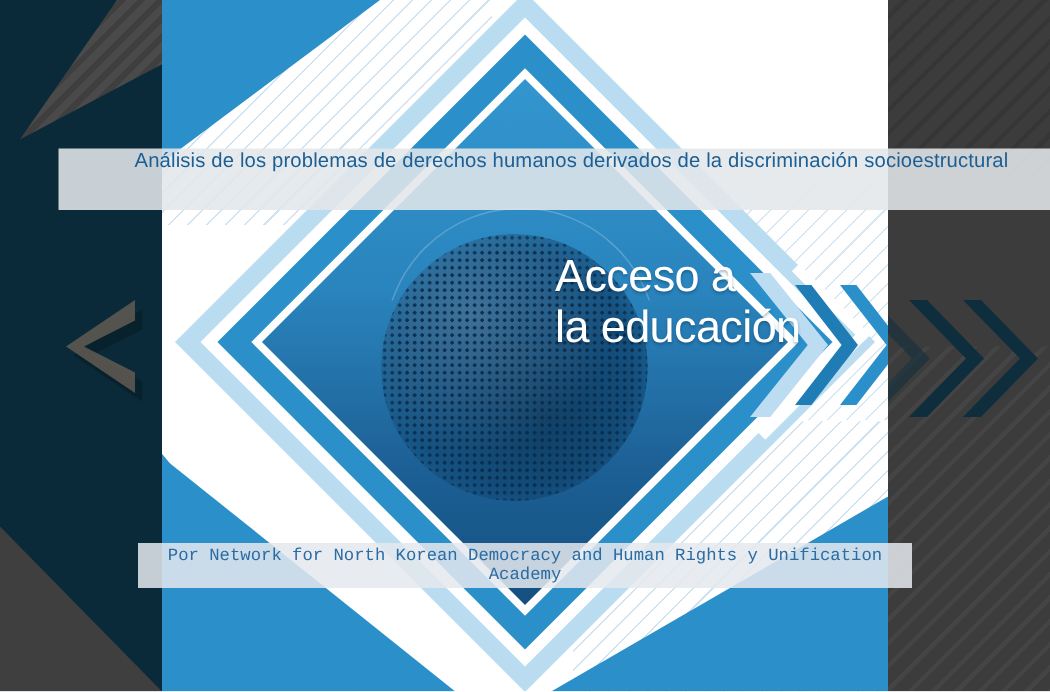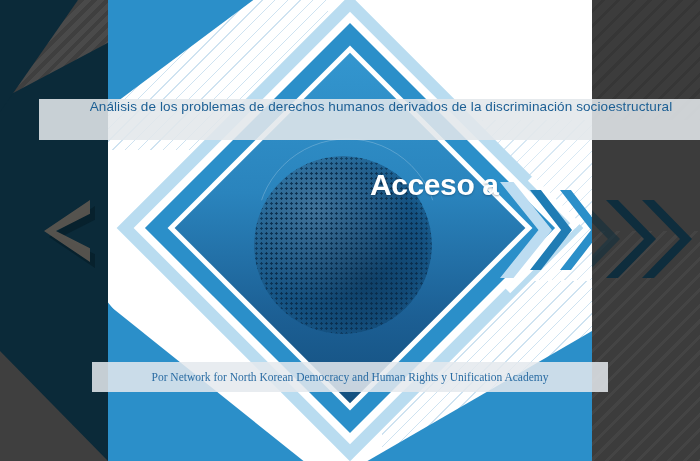--- a/index.html
+++ b/index.html
@@ -209,28 +209,28 @@
     font-family:"Liberation Sans",sans-serif;
   }
   .caption-bar{
     position:absolute;left:92px;top:362px;width:516px;height:30px;
     background:rgba(228,233,238,.86);
     display:flex;align-items:center;
   }
   .caption-bar span{
     display:block;width:100%;text-align:center;
     color:#2a6ca3;font-size:11.5px;
-    font-family:Liberation Serif, serif;
+    font-family:Liberation Mono, monospace;
   }
 
   
   .headline{
     position:absolute;left:262px;top:168px;width:240px;
     color:#ffffff;font-size:30px;line-height:1.12;
-    font-weight:bold;letter-spacing:-.4px;
+    font-weight:normal;letter-spacing:-.4px;
     font-family:"Liberation Sans",sans-serif;
     text-shadow:0 1px 2px rgba(5,35,60,.35);
     z-index:8;
   }
   .headline .ln{display:block;white-space:nowrap;}
 </style>
 </head>
 <body>
 
 <div id="stage">
@@ -274,20 +274,21 @@
       <div class="globe-arc"></div>
     </div>
 
     <div class="bracket"></div>
     <div class="pale-arrow"></div>
     <div class="arrow a1"></div>
     <div class="arrow a2"></div>
 
     <div class="headline">
       <span class="ln">Acceso a</span>
+      <span class="ln">la educación</span>
     </div>
   </div>
 
   <div class="title-bar">
     <span>Análisis de los problemas de derechos humanos derivados de la discriminación socioestructural</span>
   </div>
 
   <div class="caption-bar">
     <span>Por Network for North Korean Democracy and Human Rights y Unification Academy</span>
   </div>

